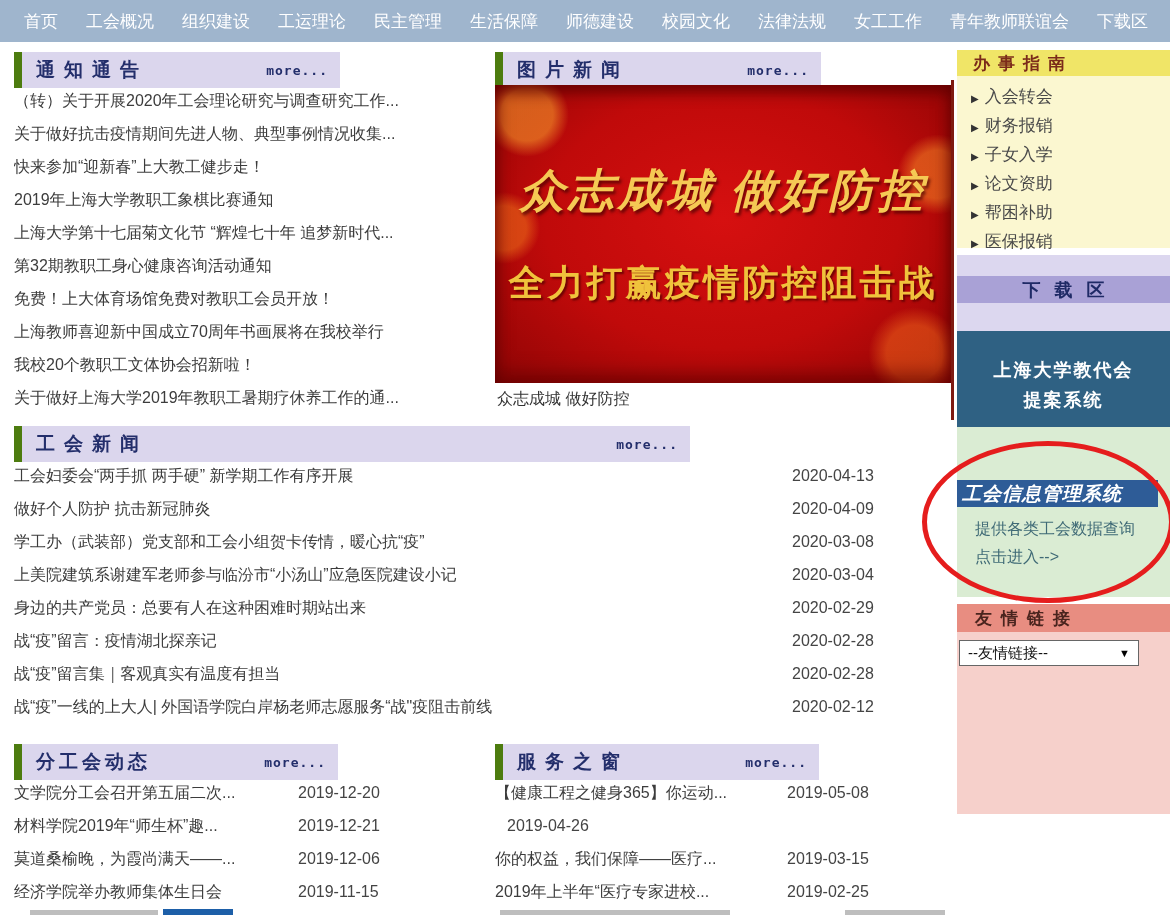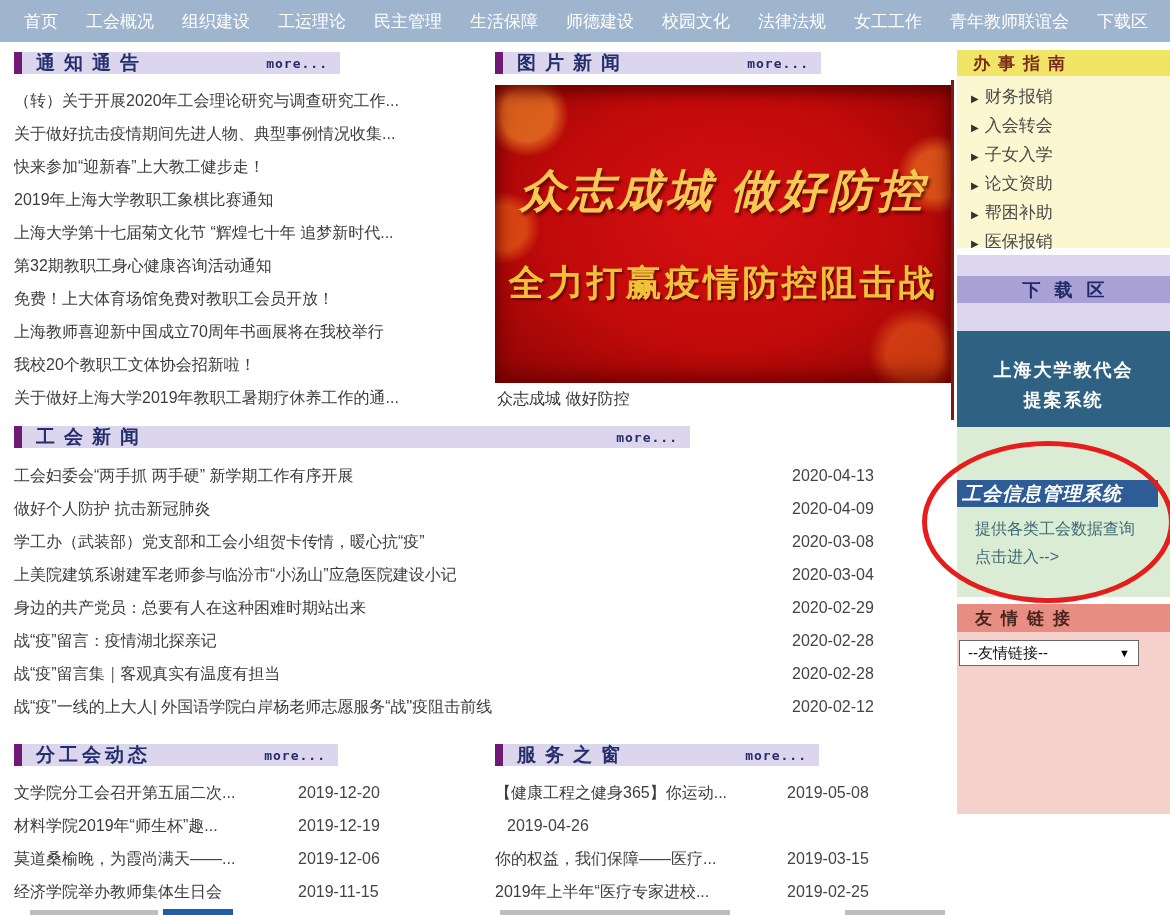--- a/index.html
+++ b/index.html
@@ -5,21 +5,21 @@
   * { margin:0; padding:0; box-sizing:border-box; }
   html,body { width:1170px; height:915px; overflow:hidden; background:#fff;
               font-family:"Liberation Sans", sans-serif; position:relative; }
 
   
   .nav { position:absolute; left:0; top:0; width:1170px; height:42px;
          background:#9FB5CD; display:flex; align-items:center; padding-left:10px; }
   .nav a { color:#fff; font-size:17px; padding:0 14px; text-decoration:none; white-space:nowrap; cursor:pointer; }
 
   
-  .sec-hdr { position:absolute; height:22px; background:#DBD6ED; border-left:8px solid #701a75;
+  .sec-hdr { position:absolute; height:36px; background:#DBD6ED; border-left:8px solid #4d7c0f;
              display:flex; align-items:center; justify-content:space-between; padding:0 12px 0 14px; }
   .sec-title { font-family:"Liberation Serif", serif; font-weight:bold; font-size:19px;
                color:#232E6B; letter-spacing:9px; white-space:nowrap; }
   .sec-more { font-family:"DejaVu Sans Mono", monospace; font-size:13px; font-weight:bold;
               color:#232E6B; cursor:pointer; letter-spacing:1px; }
 
   
   ul.plain { list-style:none; position:absolute; }
   ul.plain li { height:33px; line-height:33px; font-size:16px; color:#3C3C3C;
                 white-space:nowrap; overflow:hidden; cursor:pointer; }
@@ -176,21 +176,21 @@
   <span class="sec-title" style="letter-spacing:4px;">分工会动态</span>
   <span class="sec-more">more...</span>
 </div>
 <ul class="plain dated" style="left:14px; top:776px; width:384px;">
   <li>
       <span class="txt">文学院分工会召开第五届二次...</span>
       <span class="dt">2019-12-20</span>
     </li>
   <li>
       <span class="txt">材料学院2019年“师生杯”趣...</span>
-      <span class="dt">2019-12-19</span>
+      <span class="dt">2019-12-21</span>
     </li>
   <li>
       <span class="txt">莫道桑榆晚，为霞尚满天——...</span>
       <span class="dt">2019-12-06</span>
     </li>
   <li>
       <span class="txt">经济学院举办教师集体生日会</span>
       <span class="dt">2019-11-15</span>
     </li>
 </ul>
@@ -217,22 +217,22 @@
     </li>
 </ul>
 
 <div class="red-vline"></div>
 
 <div class="guide-box">
   <div class="guide-hdr">
     <span class="guide-title">办事指南</span>
   </div>
   <ul>
+    <li><span class="tri">▶</span><span>入会转会</span></li>
     <li><span class="tri">▶</span><span>财务报销</span></li>
-    <li><span class="tri">▶</span><span>入会转会</span></li>
     <li><span class="tri">▶</span><span>子女入学</span></li>
     <li><span class="tri">▶</span><span>论文资助</span></li>
     <li><span class="tri">▶</span><span>帮困补助</span></li>
     <li><span class="tri">▶</span><span>医保报销</span></li>
   </ul>
 </div>
 
 <div class="dl-box">
   <div class="dl-band">
     <span class="dl-title">下载区</span>

